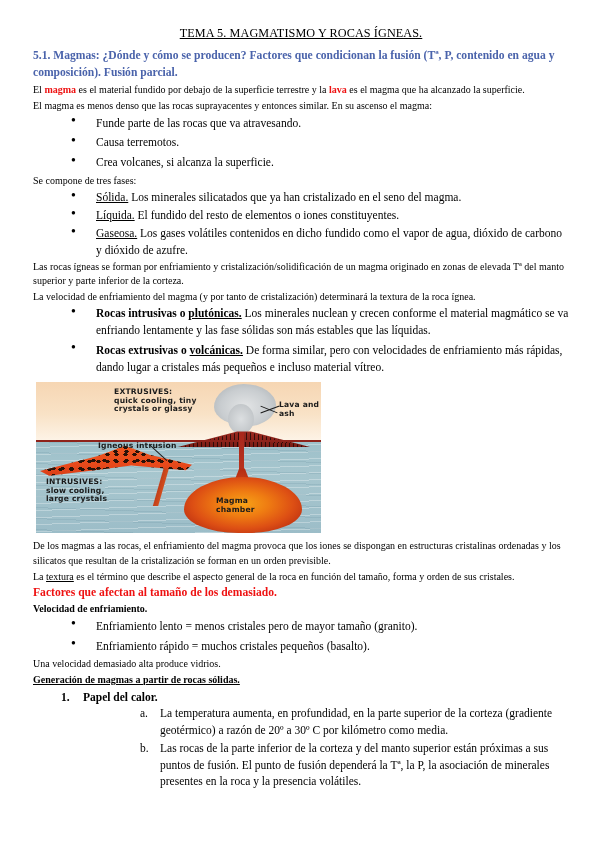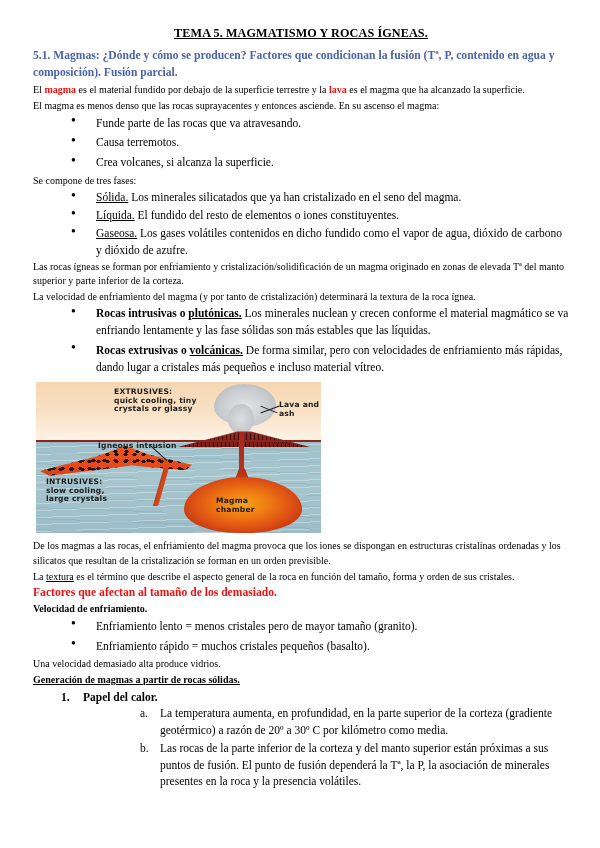--- a/index.html
+++ b/index.html
@@ -18,21 +18,21 @@
   .page {
     width: 600px;
     height: 848px;
     padding: 26px 31px 0 33px;
     position: relative;
   }
 
   
   .doc-title {
     text-align: center;
-    font-weight: bold;
+    font-weight: normal;
     font-size: 12.2px;
     text-decoration: underline;
     letter-spacing: 0.1px;
     margin: 0 0 6px 0;
     line-height: 1.25;
   }
 
   
   .section-head {
     color: #4a63ab;
@@ -265,21 +265,21 @@
 <body>
 
 <div class="page">
 
   <h1 class="doc-title">TEMA 5. MAGMATISMO Y ROCAS ÍGNEAS.</h1>
 
   <div class="section-head">5.1. Magmas: ¿Dónde y cómo se producen? Factores que condicionan la fusión (Tª, P, contenido en agua y composición). Fusión parcial.</div>
 
   <p class="body"><span>El </span><span class="red-b">magma</span><span> es el material fundido por debajo de la superficie terrestre y la </span><span class="red-b">lava</span><span> es el magma que ha alcanzado la superficie.</span></p>
 
-  <p class="body">El magma es menos denso que las rocas suprayacentes y entonces asciende. En su ascenso el magma:</p>
+  <p class="body">El magma es menos denso que las rocas suprayacentes y entonces similar. En su ascenso el magma:</p>
 
   <ul class="bullets">
     <li>Funde parte de las rocas que va atravesando.</li>
     <li>Causa terremotos.</li>
     <li>Crea volcanes, si alcanza la superficie.</li>
   </ul>
 
   <p class="body">Se compone de tres fases:</p>
 
   <ul class="bullets tight">

